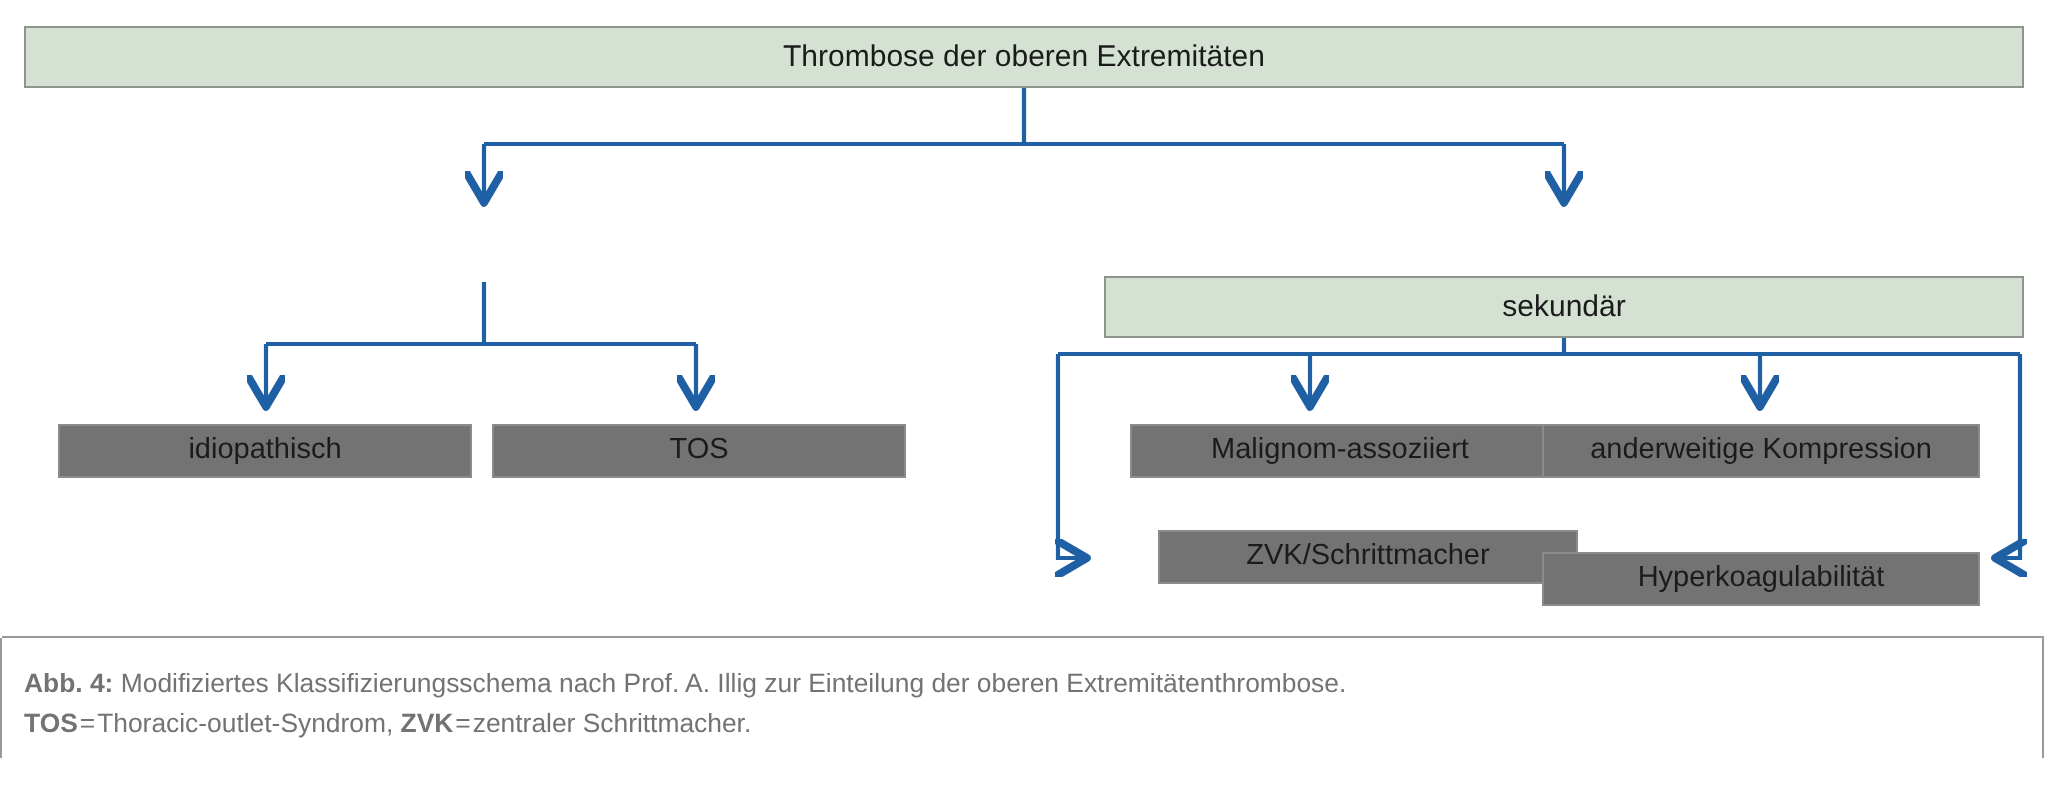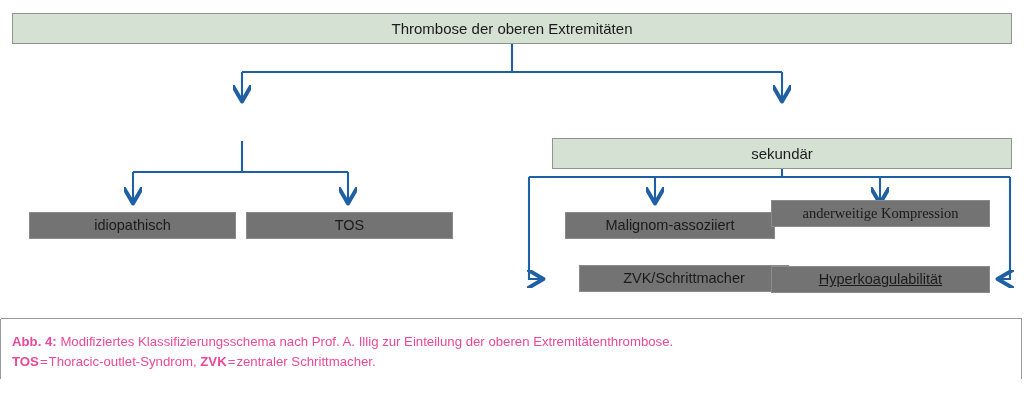--- a/index.html
+++ b/index.html
@@ -80,43 +80,43 @@
 
   
   #node-root      { left: 12px;  top: 13px;  width: 1000px; height: 31px; }
   #node-primary   { left: 12px;  top: 110px; width: 460px;  height: 31px; }
   #node-secondary { left: 552px; top: 110px; width: 460px;  height: 31px; margin-top: 28px; }
 
   #node-idiopathic { left: 29px;  top: 212px; width: 207px; height: 27px; }
   #node-tos        { left: 246px; top: 212px; width: 207px; height: 27px; }
 
   #node-malignant   { left: 565px; top: 212px; width: 210px; height: 27px; }
-  #node-compression { left: 771px; top: 200px; width: 219px; height: 27px; font-family: Liberation Serif, serif; }
+  #node-compression { left: 771px; top: 212px; width: 219px; height: 27px; }
   #node-cvc         { left: 551px; top: 265px; width: 210px; height: 27px; margin-left: 28px; }
-  #node-hyper       { left: 771px; top: 266px; width: 219px; height: 27px; text-decoration: underline; }
+  #node-hyper       { left: 771px; top: 276px; width: 219px; height: 27px; }
 
   
   .connector-layer {
     position: absolute;
     left: 0;
     top: 0;
     width: 1024px;
     height: 319px;
     pointer-events: none;
   }
 
   
   .caption {
     position: absolute;
     left: 12px;
     top: 332px;
     width: 995px;
     font-size: 13.2px;
     line-height: 1.52;
-    color: #ec4899;
+    color: #737373;
   }
   .caption b { font-weight: bold; }
   .caption-line { display: block; white-space: nowrap; }
   .eq { padding: 0 1px; }
 </style>
 </head>
 <body>
 
 <div id="figure-root">
 

